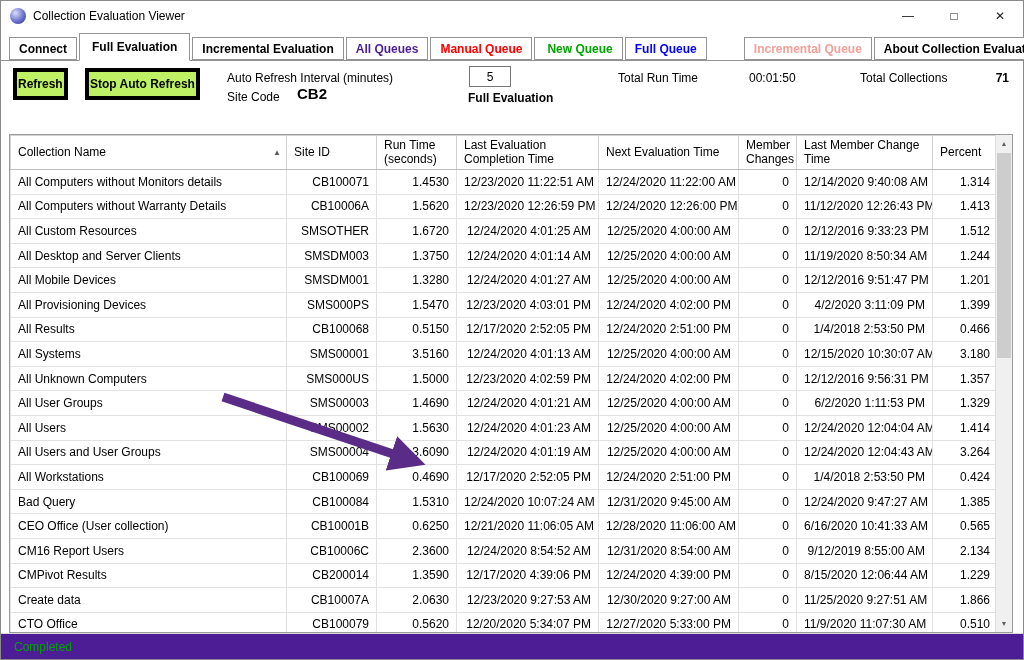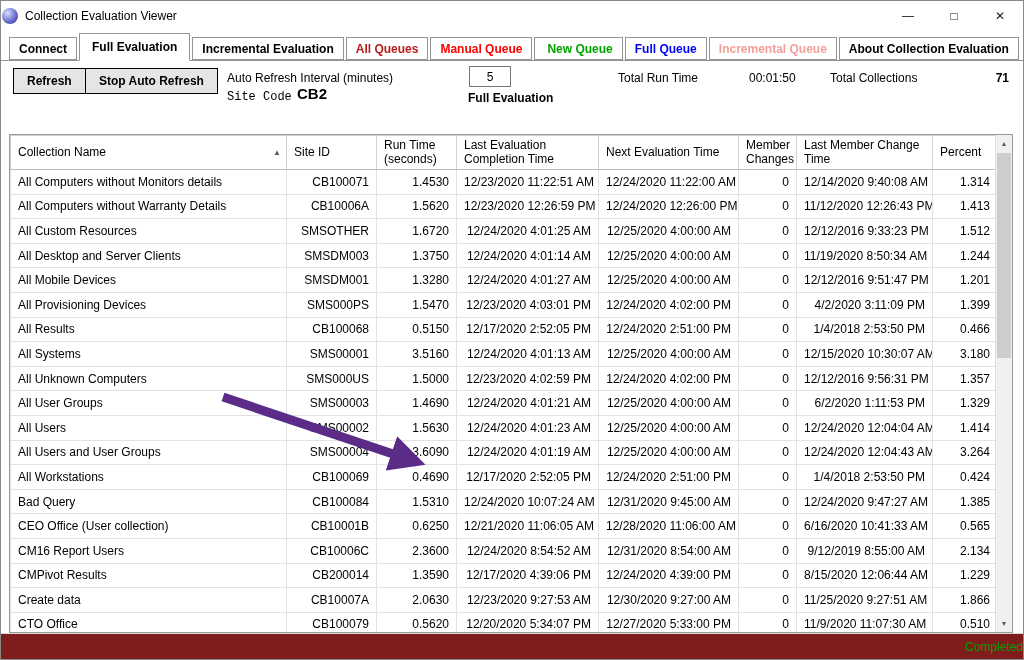--- a/index.html
+++ b/index.html
@@ -7,56 +7,56 @@
   body {
     width: 1024px; height: 660px;
     font-family: "Liberation Sans", sans-serif;
     font-size: 12px; color: #000; background: #fff;
     position: relative; overflow: hidden;
   }
   .window { position: absolute; inset: 0; border: 1px solid #8a8a8a; background: #fff; }
 
   
   .titlebar { position: absolute; top: 0; left: 0; right: 0; height: 30px;
-    display: flex; align-items: center; padding-left: 1px; background: #fff; }
+    display: flex; align-items: center; padding-left: 9px; background: #fff; }
   .app-icon { width: 16px; height: 16px; border-radius: 50%;
     background: radial-gradient(circle at 35% 32%, #d9defa, #6a6fd0 55%, #2b2f7d);
     margin-right: 7px; flex: 0 0 auto; }
   .title-text { font-size: 12px; }
   .win-controls { margin-left: auto; display: flex; height: 30px; }
   .win-btn { width: 46px; height: 30px; display: flex; align-items: center;
     justify-content: center; font-size: 12px; color: #1a1a1a; cursor: default; }
 
   
   .tabstrip { position: absolute; top: 32px; left: 0; right: 0; height: 28px;
     display: flex; align-items: flex-end; padding-left: 8px;
     border-bottom: 1px solid #949494; }
   .tab { border: 1px solid #949494; background: #fff; font-weight: bold;
     font-size: 12px; height: 23px; display: flex; align-items: center;
     padding: 0 9px; margin-right: 2px; white-space: nowrap; }
   .tab.active { height: 28px; padding: 0 12px; border-bottom: 1px solid #fff;
     margin-bottom: -1px; z-index: 2; position: relative; }
 
   
   .toolbar { position: absolute; top: 60px; left: 0; right: 0; height: 48px; background: #fff; }
-  .btn { position: absolute; background: #e5e5e5; border: 1px solid #000000;
-    font-family: inherit; font-weight: bold; font-size: 12px; padding: 5px 13px;
+  .btn { position: absolute; background: #bef264; border: 4px solid #000000;
+    font-family: inherit; font-weight: bold; font-size: 12px; padding: 5px 1px;
     color: #000; }
   .btn-refresh { left: 12px; top: 7px; }
   .btn-stop { left: 84px; top: 7px; }
   .lbl { position: absolute; font-size: 12px; white-space: nowrap; }
   .lbl-interval { left: 226px; top: 10px; }
   .input-interval { position: absolute; left: 468px; top: 5px; width: 42px; height: 21px;
     border: 1px solid #767676; font-family: inherit; font-size: 12px; text-align: center; }
-  .lbl-sitecode { left: 226px; top: 29px; font-family: Liberation Mono, monospace; }
+  .lbl-sitecode { left: 226px; top: 29px; }
   .val-sitecode { left: 296px; top: 24px; font-weight: bold; font-size: 15px; }
   .lbl-fulleval { left: 467px; top: 30px; font-weight: bold; }
   .lbl-trt { left: 617px; top: 10px; }
   .val-trt { left: 748px; top: 10px; }
-  .lbl-tc { left: 829px; top: 10px; }
+  .lbl-tc { left: 859px; top: 10px; }
   .val-tc { right: 14px; top: 10px; font-weight: bold; }
 
   
   .grid { position: absolute; top: 108px; left: 8px; right: 10px; bottom: 26px;
     border: 1px solid #9a9a9a; background: #fff; overflow: hidden; margin-top: 25px; }
   table.datagrid { border-collapse: collapse; table-layout: fixed; width: 987px;
     position: absolute; left: 0; top: 0; }
   .datagrid th, .datagrid td { border: 1px solid #e2e2e2; padding: 0 7px;
     font-size: 12px; font-weight: normal; overflow: hidden; white-space: nowrap; }
   .datagrid thead th { height: 34px; text-align: left; vertical-align: middle;
@@ -72,22 +72,22 @@
     background: #f0f0f0; border-left: 1px solid #dedede; }
   .vs-btn { position: absolute; left: 0; right: 0; height: 17px; display: flex;
     align-items: center; justify-content: center; font-size: 7px; color: #5f5f5f; }
   .vs-up { top: 0; }
   .vs-down { bottom: 0; }
   .vs-thumb { position: absolute; left: 1px; right: 1px; top: 18px; height: 205px;
     background: #cdcdcd; }
 
   
   .statusbar { position: absolute; left: 0; right: 0; bottom: 0; height: 26px;
-    background: #7f1d1d; border-top: 1px solid #d9d9d9; display: flex;
-    align-items: center; padding-left: 13px; justify-content: flex-end; }
+    background: #4c1d95; border-top: 1px solid #d9d9d9; display: flex;
+    align-items: center; padding-left: 13px; }
 
   
   .arrow-overlay { position: absolute; inset: 0; width: 1024px; height: 660px;
     pointer-events: none; z-index: 10; }
 </style>
 </head>
 <body>
 
 <div class="window">
 
@@ -98,25 +98,25 @@
       <span class="win-btn">—</span>
       <span class="win-btn">□</span>
       <span class="win-btn">✕</span>
     </div>
   </div>
 
   <div class="tabstrip">
       <div class="tab" style="color: rgb(0, 0, 0);">Connect</div>
       <div class="tab active" style="color: rgb(0, 0, 0);">Full Evaluation</div>
       <div class="tab" style="color: rgb(0, 0, 0);">Incremental Evaluation</div>
-      <div class="tab" style="color: #b91c1c; margin-top: 43px;">All Queues</div>
+      <div class="tab" style="color: #4c1d95; margin-top: 43px;">All Queues</div>
       <div class="tab" style="color: rgb(255, 0, 0);">Manual Queue</div>
       <div class="tab" style="color: rgb(0, 164, 0); padding-left: 12px;">New Queue</div>
       <div class="tab" style="color: rgb(0, 0, 255);">Full Queue</div>
-      <div class="tab" style="color: rgb(242, 160, 153);">Incremental Queue</div>
+      <div class="tab" style="color: rgb(242, 160, 153); margin-left: 35px;">Incremental Queue</div>
       <div class="tab" style="color: rgb(0, 0, 0);">About Collection Evaluation</div>
     </div>
 
   <div class="toolbar">
     <button class="btn btn-refresh">Refresh</button>
     <button class="btn btn-stop">Stop Auto Refresh</button>
     <span class="lbl lbl-interval">Auto Refresh Interval (minutes)</span>
     <input class="input-interval" value="5" style="">
     <span class="lbl lbl-sitecode">Site Code</span>
     <span class="lbl val-sitecode">CB2</span>

